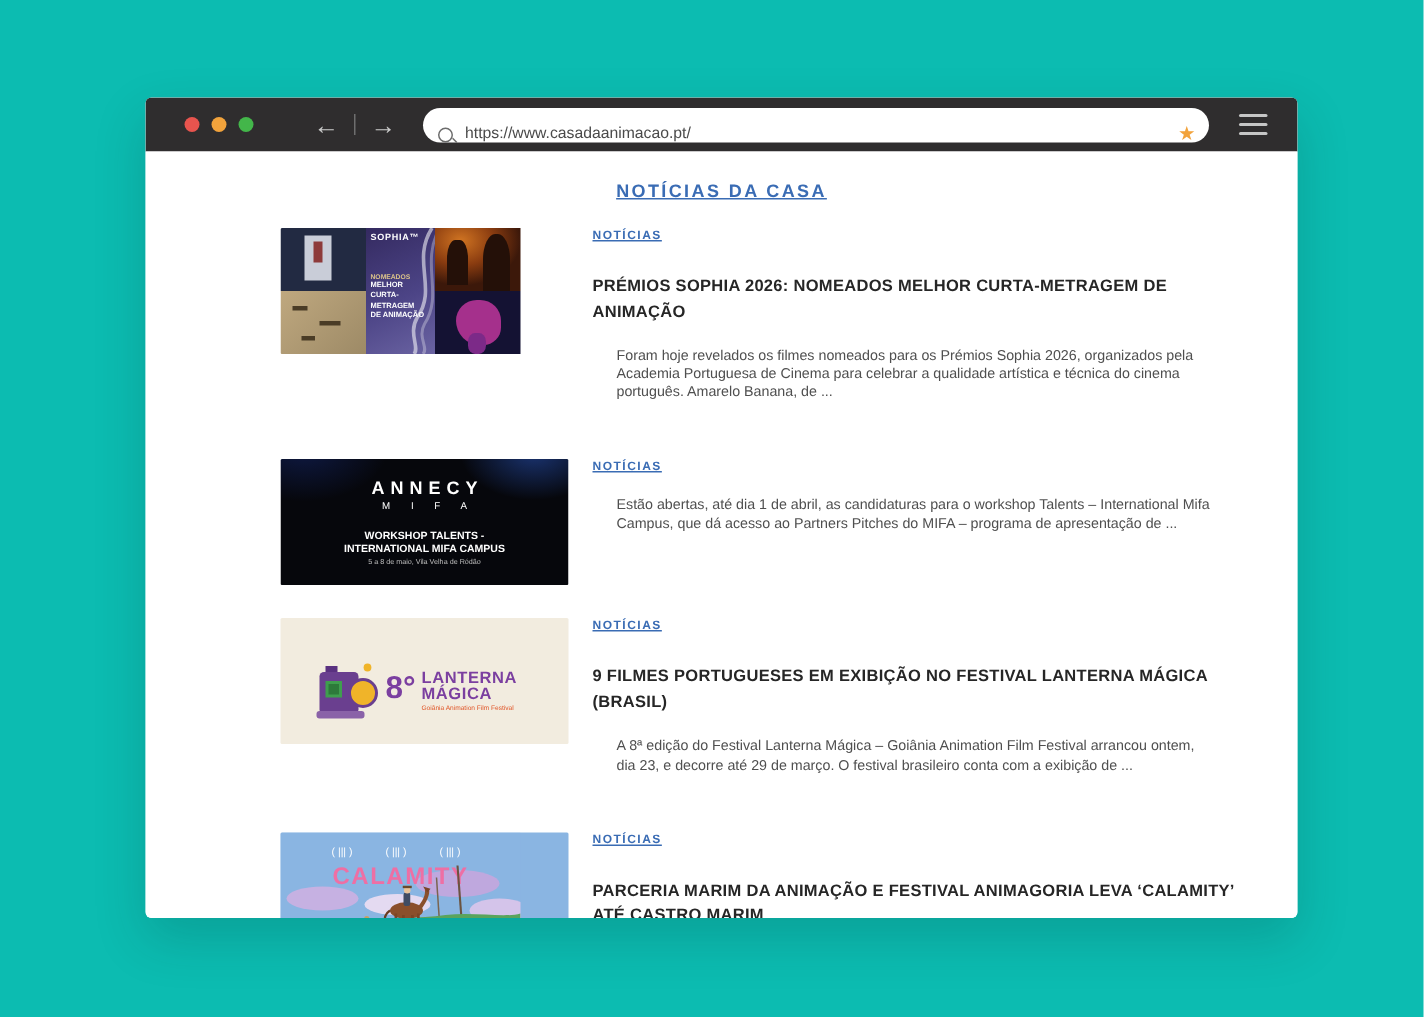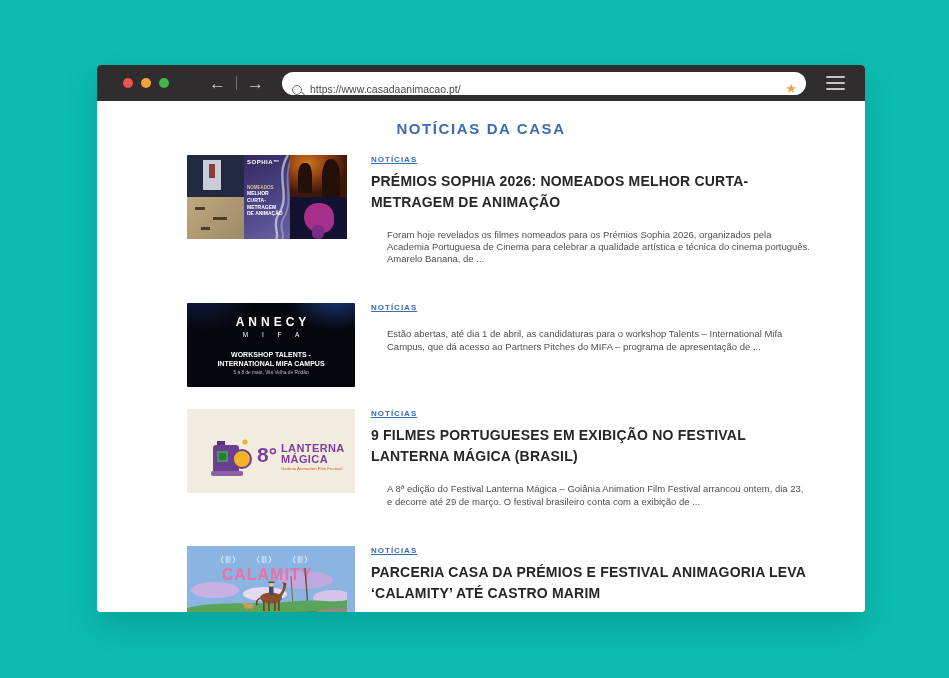--- a/index.html
+++ b/index.html
@@ -40,29 +40,29 @@
   .mag::after{content:"";position:absolute;width:4px;height:1.4px;background:#6d6d6d;
     right:-3.5px;bottom:-1px;transform:rotate(45deg);}
   .url{font-size:10.5px;color:#4a4a4a;margin-left:8px;white-space:nowrap;}
   .star{margin-left:auto;color:#f2a33c;font-size:13px;line-height:1;}
   .burger{margin-left:4px;display:flex;flex-direction:column;gap:3.5px;cursor:pointer;}
   .burger span{display:block;width:19px;height:2.4px;background:#c6c6c6;border-radius:1px;}
 
   
   .viewport{height:511px;background:#fff;overflow:hidden;}
   .page-header{text-align:center;padding-top:20px;}
-  .kicker{font-size:15px;font-weight:bold;letter-spacing:1.6px;color:#3a6cb4;line-height:1;}
+  .kicker{font-size:12px;font-weight:bold;letter-spacing:1.6px;color:#3a6cb4;line-height:1;text-decoration:underline;}
   .big-title{font-size:24px;font-weight:bold;letter-spacing:1.5px;color:#e84f35;line-height:1;margin-top:9px;}
 
   .news-list{margin:19px 0 0 90px;width:640px;}
   .news-item{display:flex;gap:16px;margin-bottom:22px;}
-  .thumb{width:168px;height:84px;flex:none;overflow:hidden;position:relative;border-radius:1px;}
+  .thumb{width:192px;height:84px;flex:none;overflow:hidden;position:relative;border-radius:1px;}
   .item-body{width:455px;padding-top:1px;}
   .cat{font-size:8px;font-weight:bold;letter-spacing:1px;color:#3a6cb4;line-height:1;text-decoration:underline;}
-  .a-title{font-size:14px;font-weight:bold;color:#262626;line-height:1.5;margin:7px 0 8px;letter-spacing:.2px;}
+  .a-title{font-size:11px;font-weight:bold;color:#262626;line-height:1.5;margin:22px 0 8px;letter-spacing:.2px;}
   .a-excerpt{font-size:9.5px;color:#4f4f4f;line-height:1.28;margin:16px;}
 
   
   .t-sophia{display:flex;}
   .t-sophia .colL,.t-sophia .colR{width:57px;display:flex;flex-direction:column;}
   .t-sophia .cell{height:42px;position:relative;}
   .c-navy{background:#222a42;}
   .c-navy .door{position:absolute;left:16px;top:5px;width:18px;height:30px;background:#c9cdd8;}
   .c-navy .fig{position:absolute;left:22px;top:9px;width:6px;height:14px;background:#8d3a3a;}
   .c-sepia{background:linear-gradient(135deg,#bfa87f,#9d8a66);}
@@ -260,21 +260,21 @@
                 <ellipse cx="62" cy="60" rx="5" ry="2.6" fill="#c9a05e"></ellipse>
                 <rect x="58.5" y="60" width="1.4" height="5" fill="#b8914f"></rect>
                 <rect x="64.5" y="60" width="1.4" height="5" fill="#b8914f"></rect>
                 <circle cx="57.5" cy="57.5" r="1.8" fill="#c9a05e"></circle>
               </g>
               <text x="80" y="78" text-anchor="middle" font-family="Liberation Sans, sans-serif" font-size="3.2" fill="#d8e4f0">▪▪▪▪  ▪▪  ▪▪▪▪▪</text>
             </svg>
           </div>
           <div class="item-body">
             <div class="cat">NOTÍCIAS</div>
-            <h3 class="a-title">PARCERIA CASA DA PRÉMIOS E FESTIVAL ANIMAGORIA LEVA ‘CALAMITY’ ATÉ CASTRO MARIM</h3>
+            <h3 class="a-title">PARCERIA MARIM DA ANIMAÇÃO E FESTIVAL ANIMAGORIA LEVA ‘CALAMITY’ ATÉ CASTRO MARIM</h3>
           </div>
         </article>
 
         <article class="news-item">
           <div class="thumb t-strip"></div>
           <div class="item-body">
             <div class="cat">NOTÍCIAS</div>
           </div>
         </article>
 

